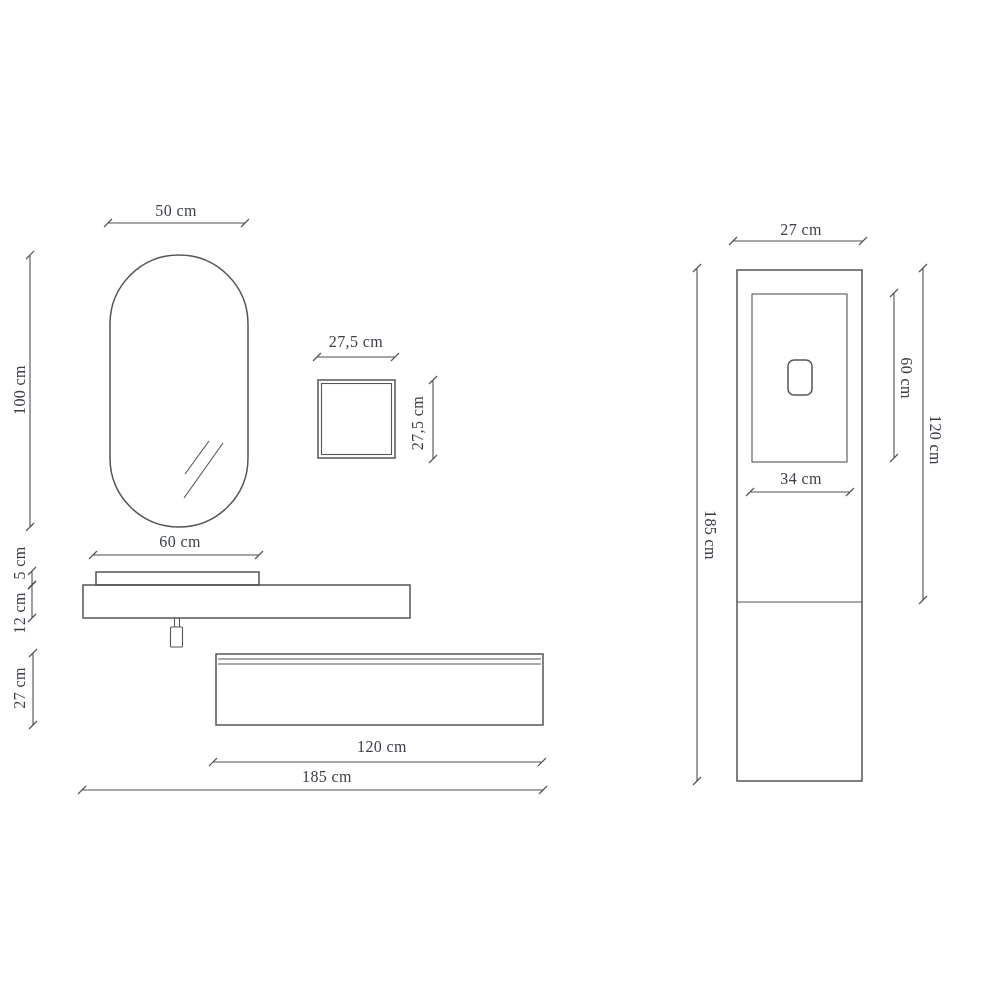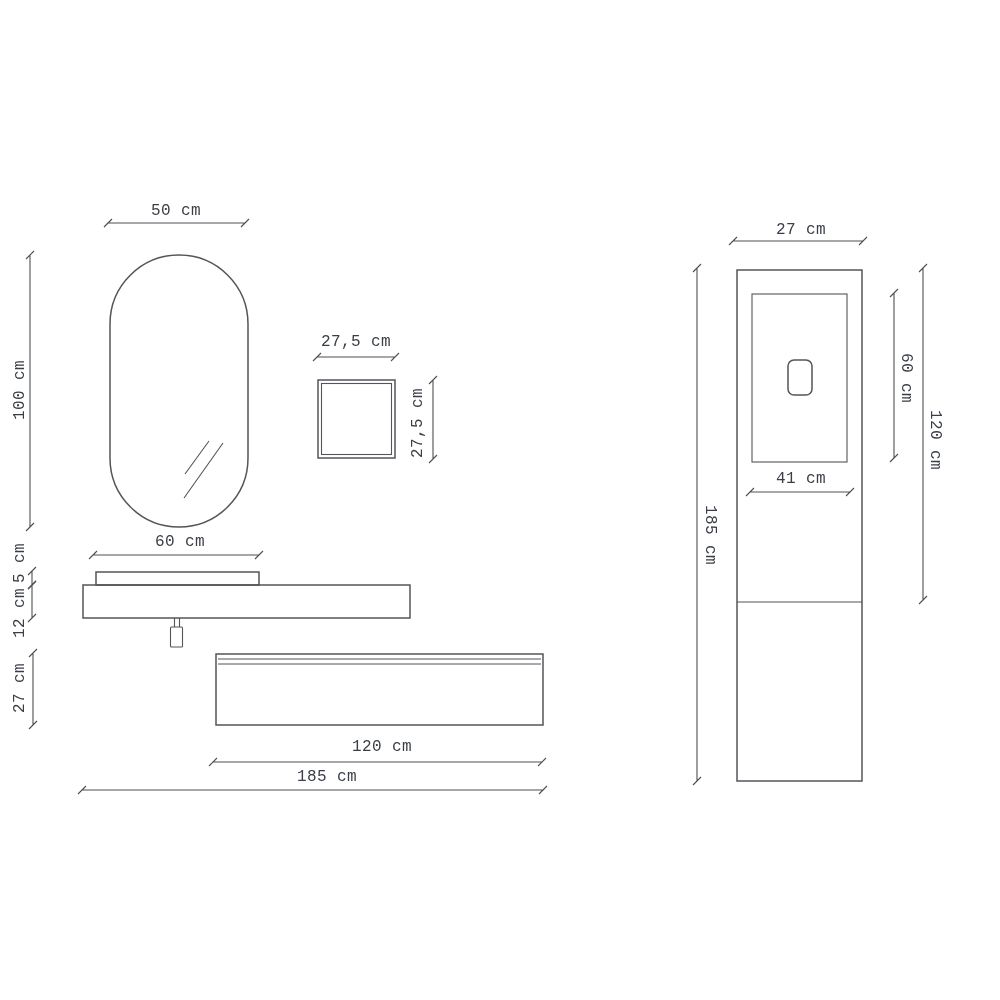--- a/index.html
+++ b/index.html
@@ -1,21 +1,21 @@
 <!DOCTYPE html>
 <html><head>
 <meta charset="utf-8">
 <style>
   html, body { margin: 0; padding: 0; background: #ffffff; }
   #stage {
     position: relative;
     width: 1000px;
     height: 1000px;
     background: #ffffff;
-    font-family: Liberation Mono, monospace;
+    font-family: Liberation Serif, serif;
     overflow: hidden;
     text-align: right;
   }
   #stage svg { position: absolute; left: 0; top: 0; }
   .shape  { stroke: #54555a; stroke-width: 1.5; fill: none; }
   .shape-thin { stroke: #54555a; stroke-width: 1.1; fill: none; }
   .dim    { stroke: #4e5055; stroke-width: 1.1; fill: none; }
   .dim-label {
     position: absolute;
     font-size: 16px;
@@ -84,18 +84,18 @@
   <div class="dim-label rot-ccw" style="left:418px; top:423px;">27,5 cm</div>
 
   <div class="dim-label" style="left:180px; top:542px;">60 cm</div>
   <div class="dim-label rot-ccw" style="left:20px; top:563px;">5 cm</div>
   <div class="dim-label rot-ccw" style="left:20px; top:613px;">12 cm</div>
   <div class="dim-label rot-ccw" style="left:20px; top:688px;">27 cm</div>
   <div class="dim-label" style="left:382px; top:747px;">120 cm</div>
   <div class="dim-label" style="left:327px; top:777px;">185 cm</div>
 
   <div class="dim-label" style="left:801px; top:230px;">27 cm</div>
-  <div class="dim-label" style="left:801px; top:479px;">41 cm</div>
+  <div class="dim-label" style="left:801px; top:479px;">34 cm</div>
   <div class="dim-label rot-cw" style="left:906px; top:378px;">60 cm</div>
   <div class="dim-label rot-cw" style="left:935px; top:440px;">120 cm</div>
   <div class="dim-label rot-cw" style="left:710px; top:535px;">185 cm</div>
 
 </div>
 
 </body></html>

